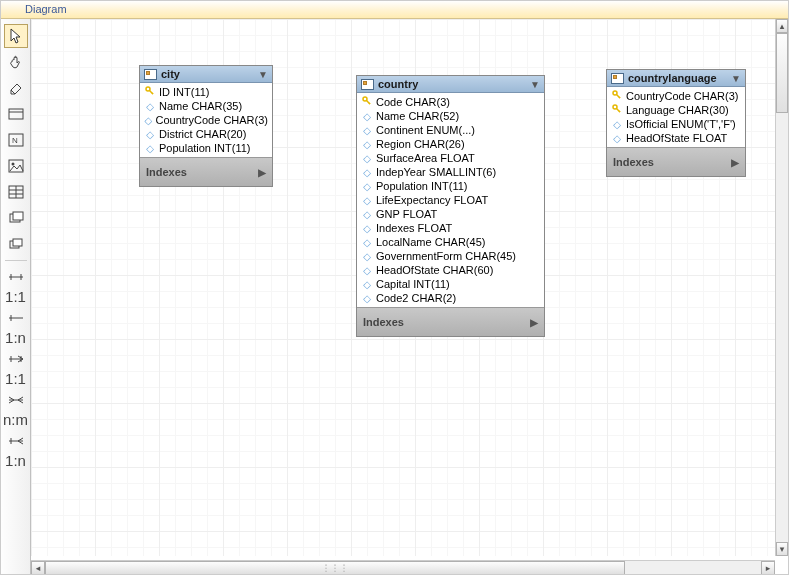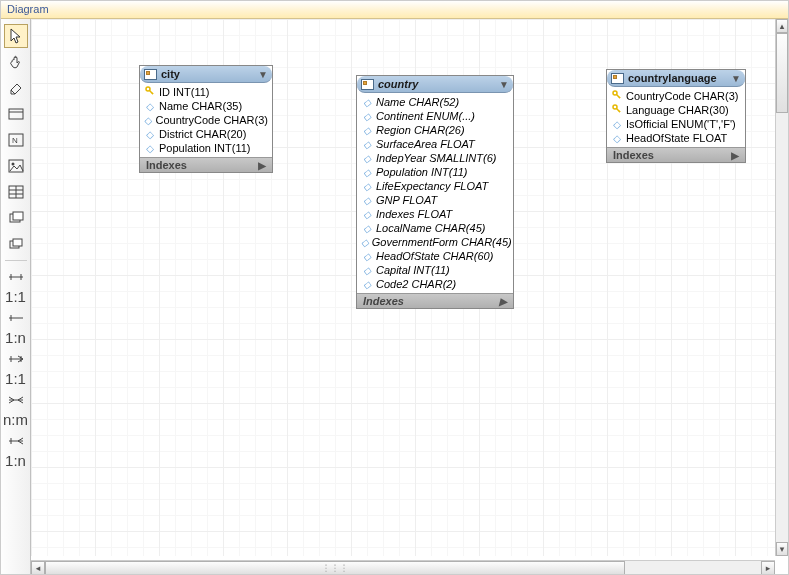--- a/index.html
+++ b/index.html
@@ -8,21 +8,21 @@
   font-size: 11px;
   width: 789px;
   height: 575px;
   overflow: hidden;
   background: #ffffff;
   border: 1px solid #ccc;
 }
 .title-bar {
   background: linear-gradient(to bottom, #ffffff 0%, #fff4d6 50%, #ffecb3 100%);
   border-bottom: 1px solid #d4c28e;
-  padding: 2px 6px;
+  padding: 2px 24px;
   height: 18px;
   font-size: 11px;
   color: #3b5998;
 }
 .main {
   display: flex;
   height: 556px;
 }
 .toolbar {
   width: 30px;
@@ -146,21 +146,20 @@
   font-size: 11px;
 }
 .table-header {
   background: linear-gradient(to bottom, #bcd2e8, #9cb9d6);
   border-bottom: 1px solid #7a94b0;
   padding: 2px 4px;
   display: flex;
   align-items: center;
   font-weight: bold;
   color: #1a1a1a;
-  border-radius: 8px;
 }
 .table-icon-box {
   width: 13px;
   height: 11px;
   background: #fff;
   border: 1px solid #4a6a8a;
   display: inline-flex;
   align-items: flex-start;
   justify-content: flex-start;
   padding: 1px;
@@ -187,21 +186,21 @@
   width: 12px;
   text-align: center;
   margin-right: 3px;
   font-size: 10px;
 }
 .icon-key { color: #e6b800; }
 .icon-diamond { color: #6fa8dc; }
 .table-footer {
   background: linear-gradient(to bottom,#c8c8c8,#b0b0b0);
   border-top: 1px solid #999;
-  padding: 1px 6px;
+  padding: 8px 6px;
   display:flex;
   align-items:center;
   font-weight: bold;
   color: #444;
 }
 .table-footer .expand {
   margin-left:auto;
   color:#555;
   font-size:10px;
 }
@@ -349,29 +348,37 @@
             <div class="col-row">
               <span class="icon icon-diamond">◇</span>
               <span>Population INT(11)</span>
             </div>
           </div>
           <div class="table-footer">
             <span>Indexes</span>
             <span class="expand">▶</span>
           </div>
         </div>
-        <div class="table-box" style="left: 325px; top: 56px; width: 158px; font-style: italic;">
+        <div class="table-box" style="left: 325px; top: 56px; width: 189px;">
           <div class="table-header">
             <span class="table-icon-box">
               <span></span>
             </span>
             <span>country</span>
             <span class="collapse">▼</span>
           </div>
           <div class="table-cols">
+            <div class="col-row">
+              <span class="icon icon-key"><svg width="10" height="10" viewBox="0 0 10 10">
+                  <circle cx="3" cy="3" r="2" fill="none" stroke="#e6b800" stroke-width="1.5"></circle>
+                  <line x1="4.5" y1="4.5" x2="8" y2="8" stroke="#e6b800" stroke-width="1.5"></line>
+                  <line x1="7" y1="8" x2="8" y2="7" stroke="#e6b800" stroke-width="1.5"></line>
+                </svg></span>
+              <span>Code CHAR(3)</span>
+            </div>
             <div class="col-row">
               <span class="icon icon-diamond">◇</span>
               <span>Name CHAR(52)</span>
             </div>
             <div class="col-row">
               <span class="icon icon-diamond">◇</span>
               <span>Continent ENUM(...)</span>
             </div>
             <div class="col-row">
               <span class="icon icon-diamond">◇</span>

